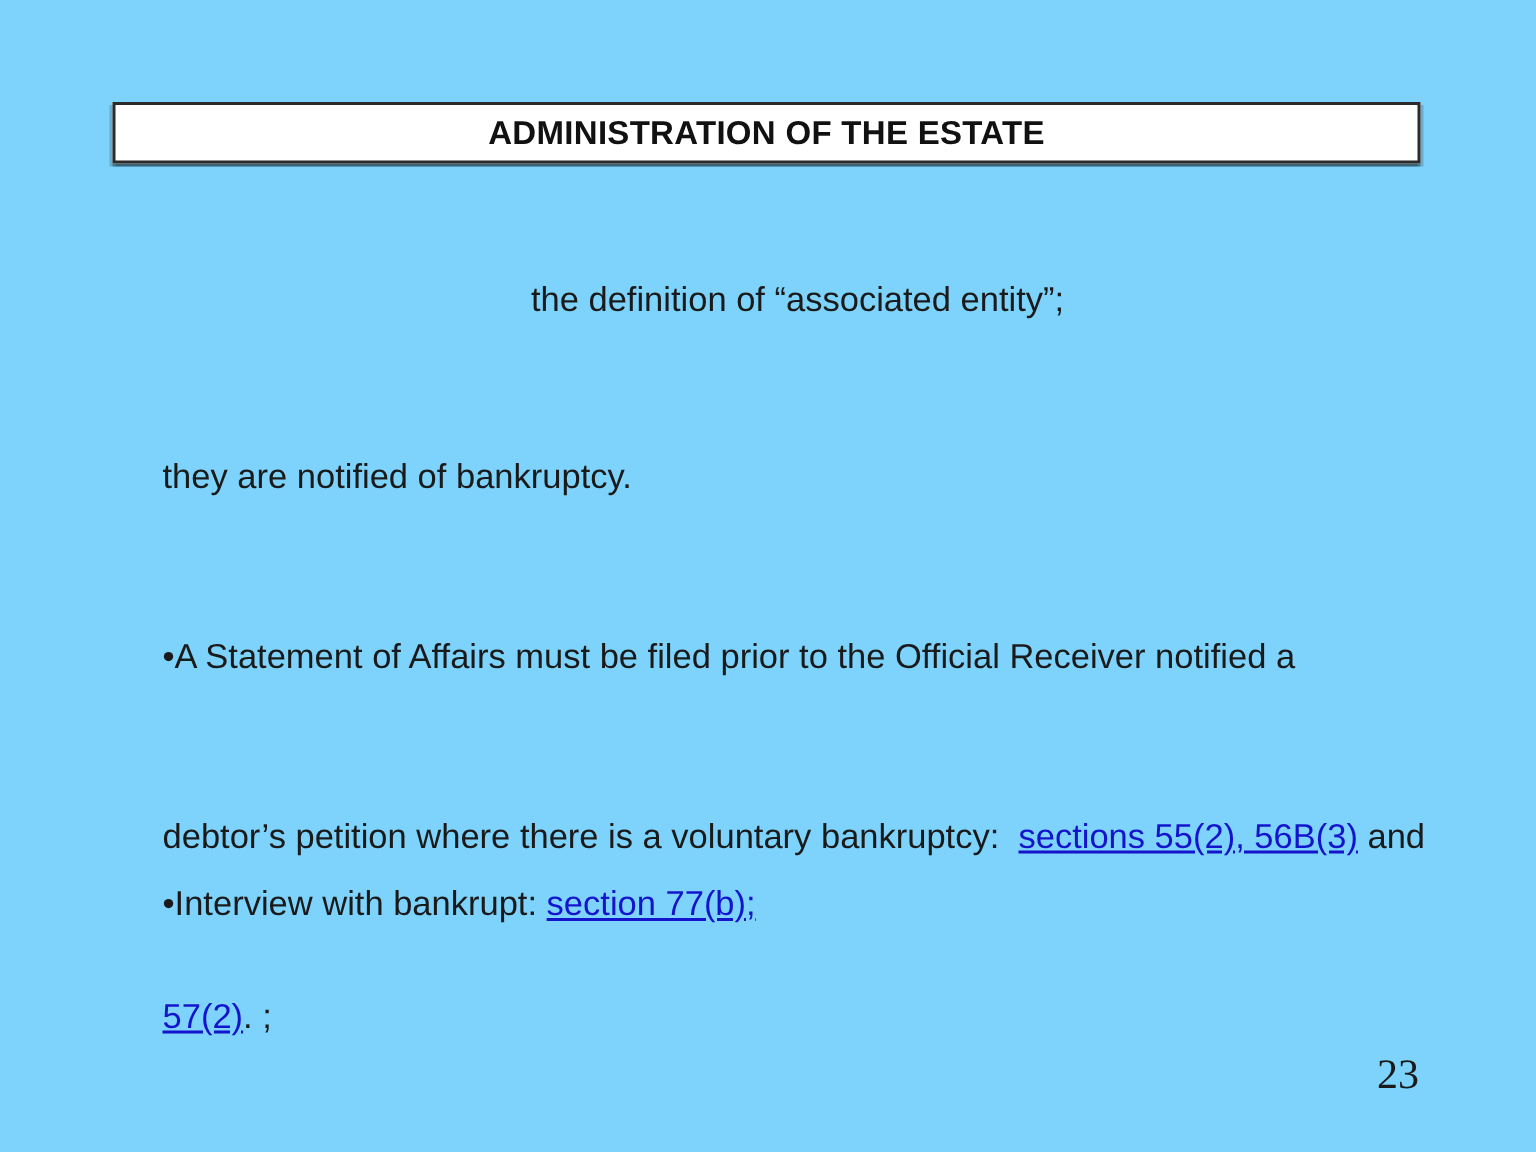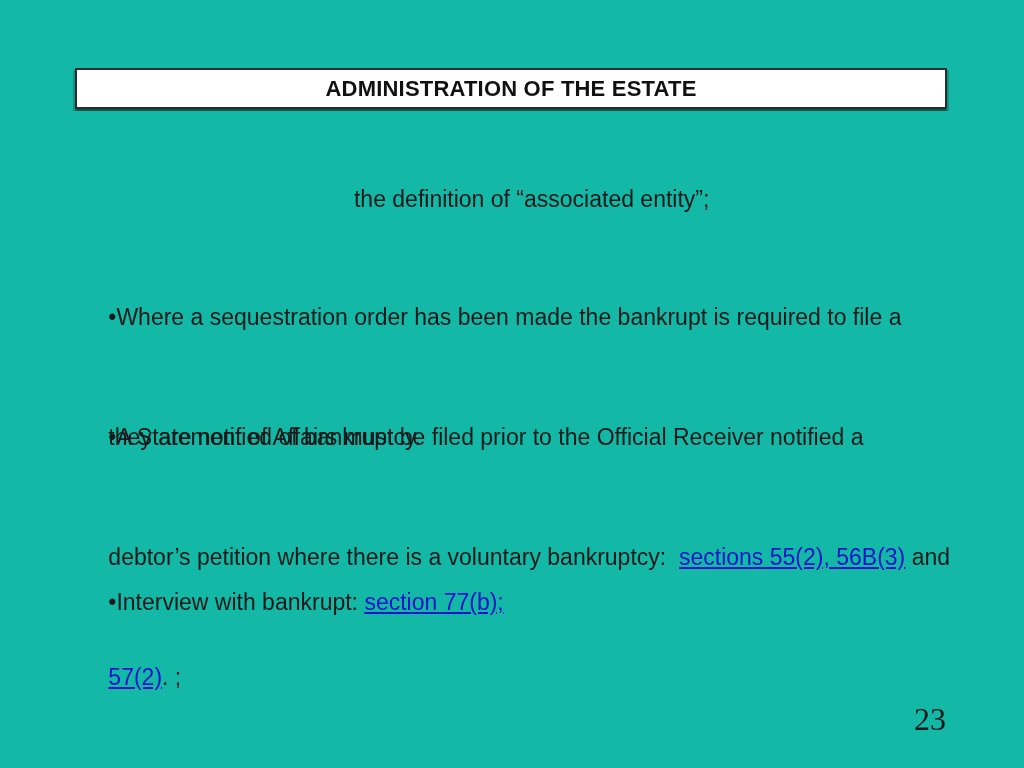--- a/index.html
+++ b/index.html
@@ -1,20 +1,20 @@
 <!DOCTYPE html>
 <html style="--link: #1414cc; --text: #1a1a1a; --border: #2b2b2b; --background: #ffffff;"><head>
 <meta charset="utf-8">
 <style>
   html, body { margin: 0; padding: 0; background: #ffffff; }
   .slide {
     position: relative;
     width: 1024px;
     height: 768px;
-    background: #14b8a6;
+    background: #7dd3fc;
     font-family: "Liberation Sans", sans-serif;
     color: #1a1a1a;
     overflow: hidden;
   }
   .title-box {
     position: absolute;
     left: 75px;
     top: 68px;
     width: 868px;
     height: 37px;
@@ -46,43 +46,40 @@
   a.doclink {
     color: var(--link, #1414cc);
     text-decoration: underline;
     cursor: pointer;
   }
   .page-number {
     position: absolute;
     right: 78px;
     top: 701px;
     font-family: "Liberation Serif", serif;
-    font-size: 32px;
+    font-size: 28px;
     color: #1a1a1a;
   }
 </style>
 </head>
 <body>
 
 <div class="slide">
 
   <div class="title-box">
     <span class="title-text">ADMINISTRATION OF THE ESTATE</span>
   </div>
 
   <div class="para tight" style="top:150px">
     <div class="line center">
       <span>the definition of “associated entity”;</span>
     </div>
   </div>
 
   <div class="para" style="top:257px">
-    <div class="line">
-      <span>•Where a sequestration order has been made the bankrupt is required to file a</span>
-    </div>
     <div class="line">
       <span>they are notified of bankruptcy.</span>
     </div>
   </div>
 
   <div class="para" style="top:377px">
     <div class="line">
       <span>•A Statement of Affairs must be filed prior to the Official Receiver notified a</span>
     </div>
     <div class="line">

